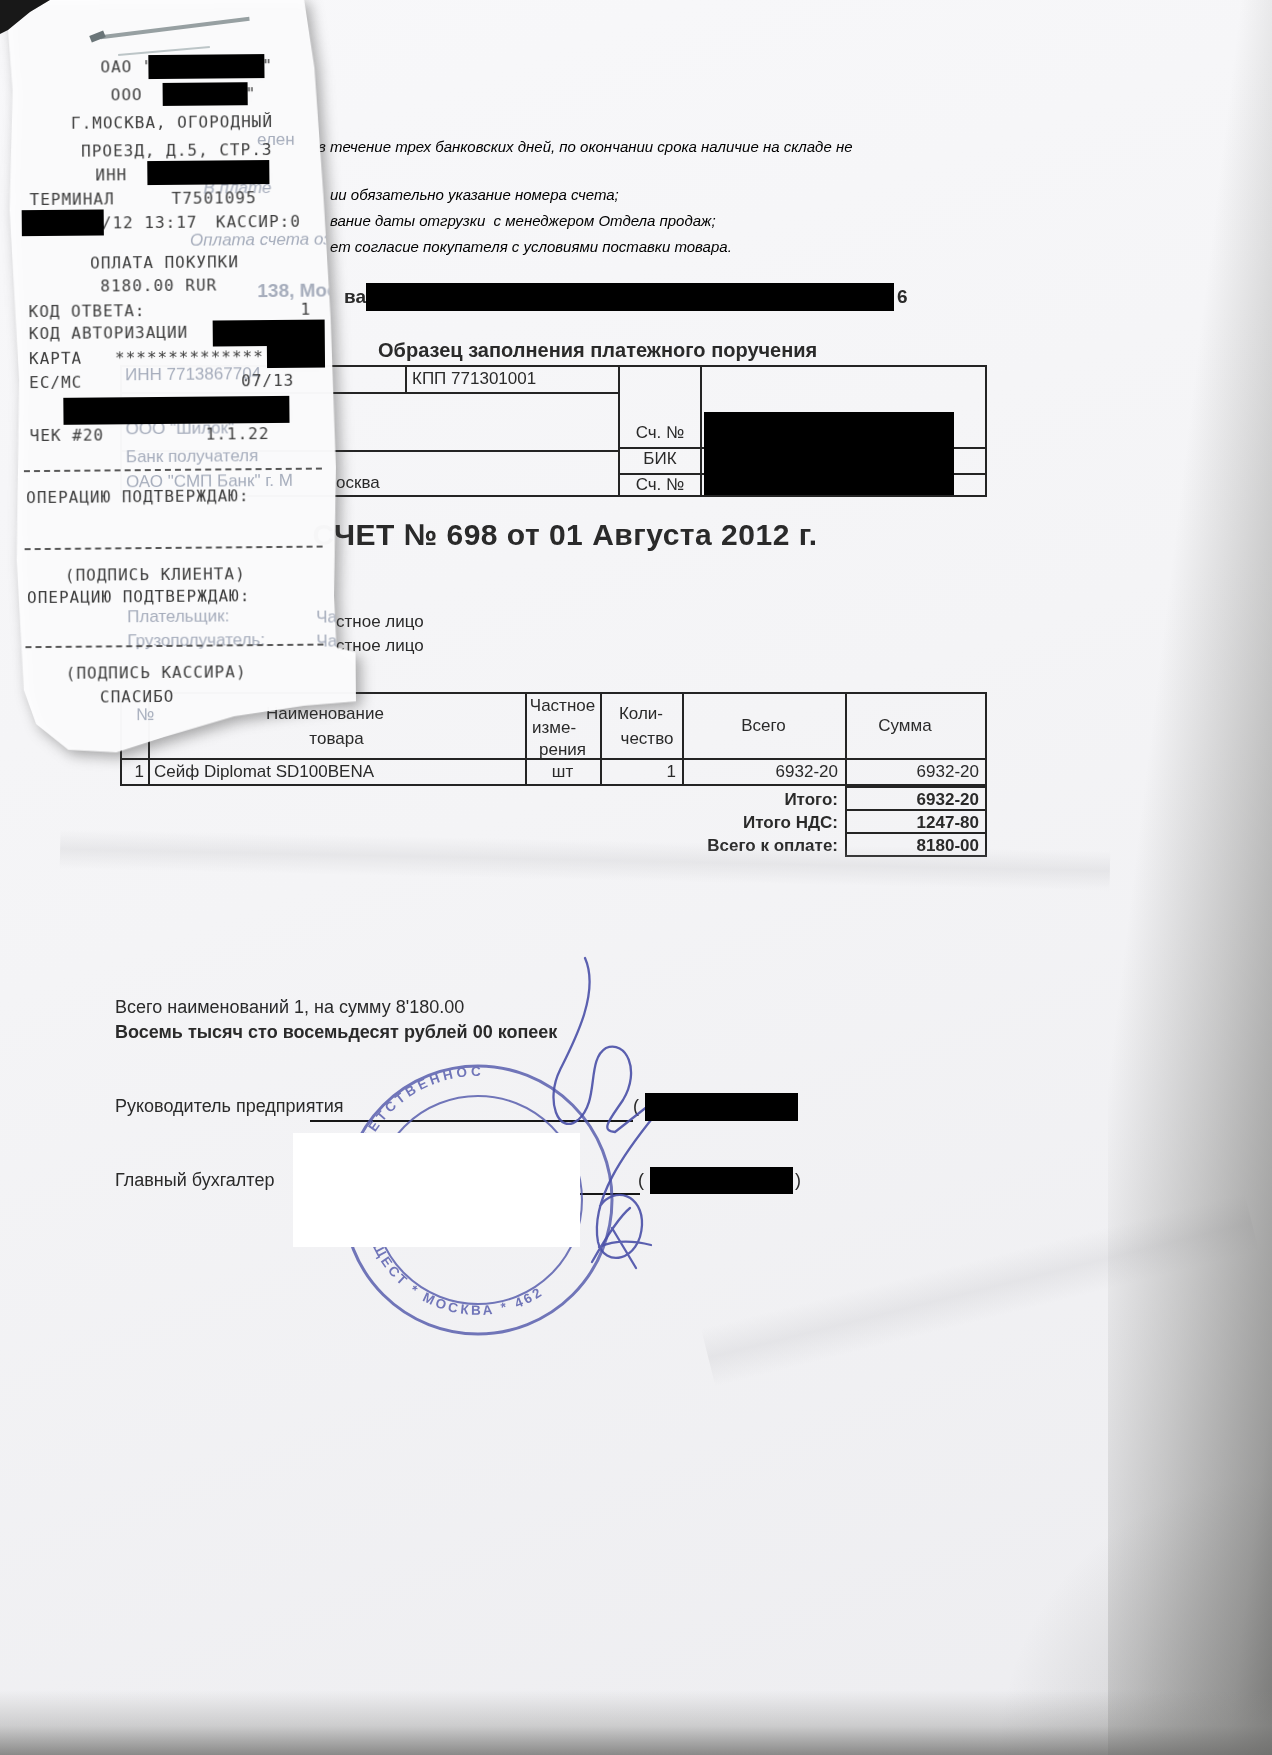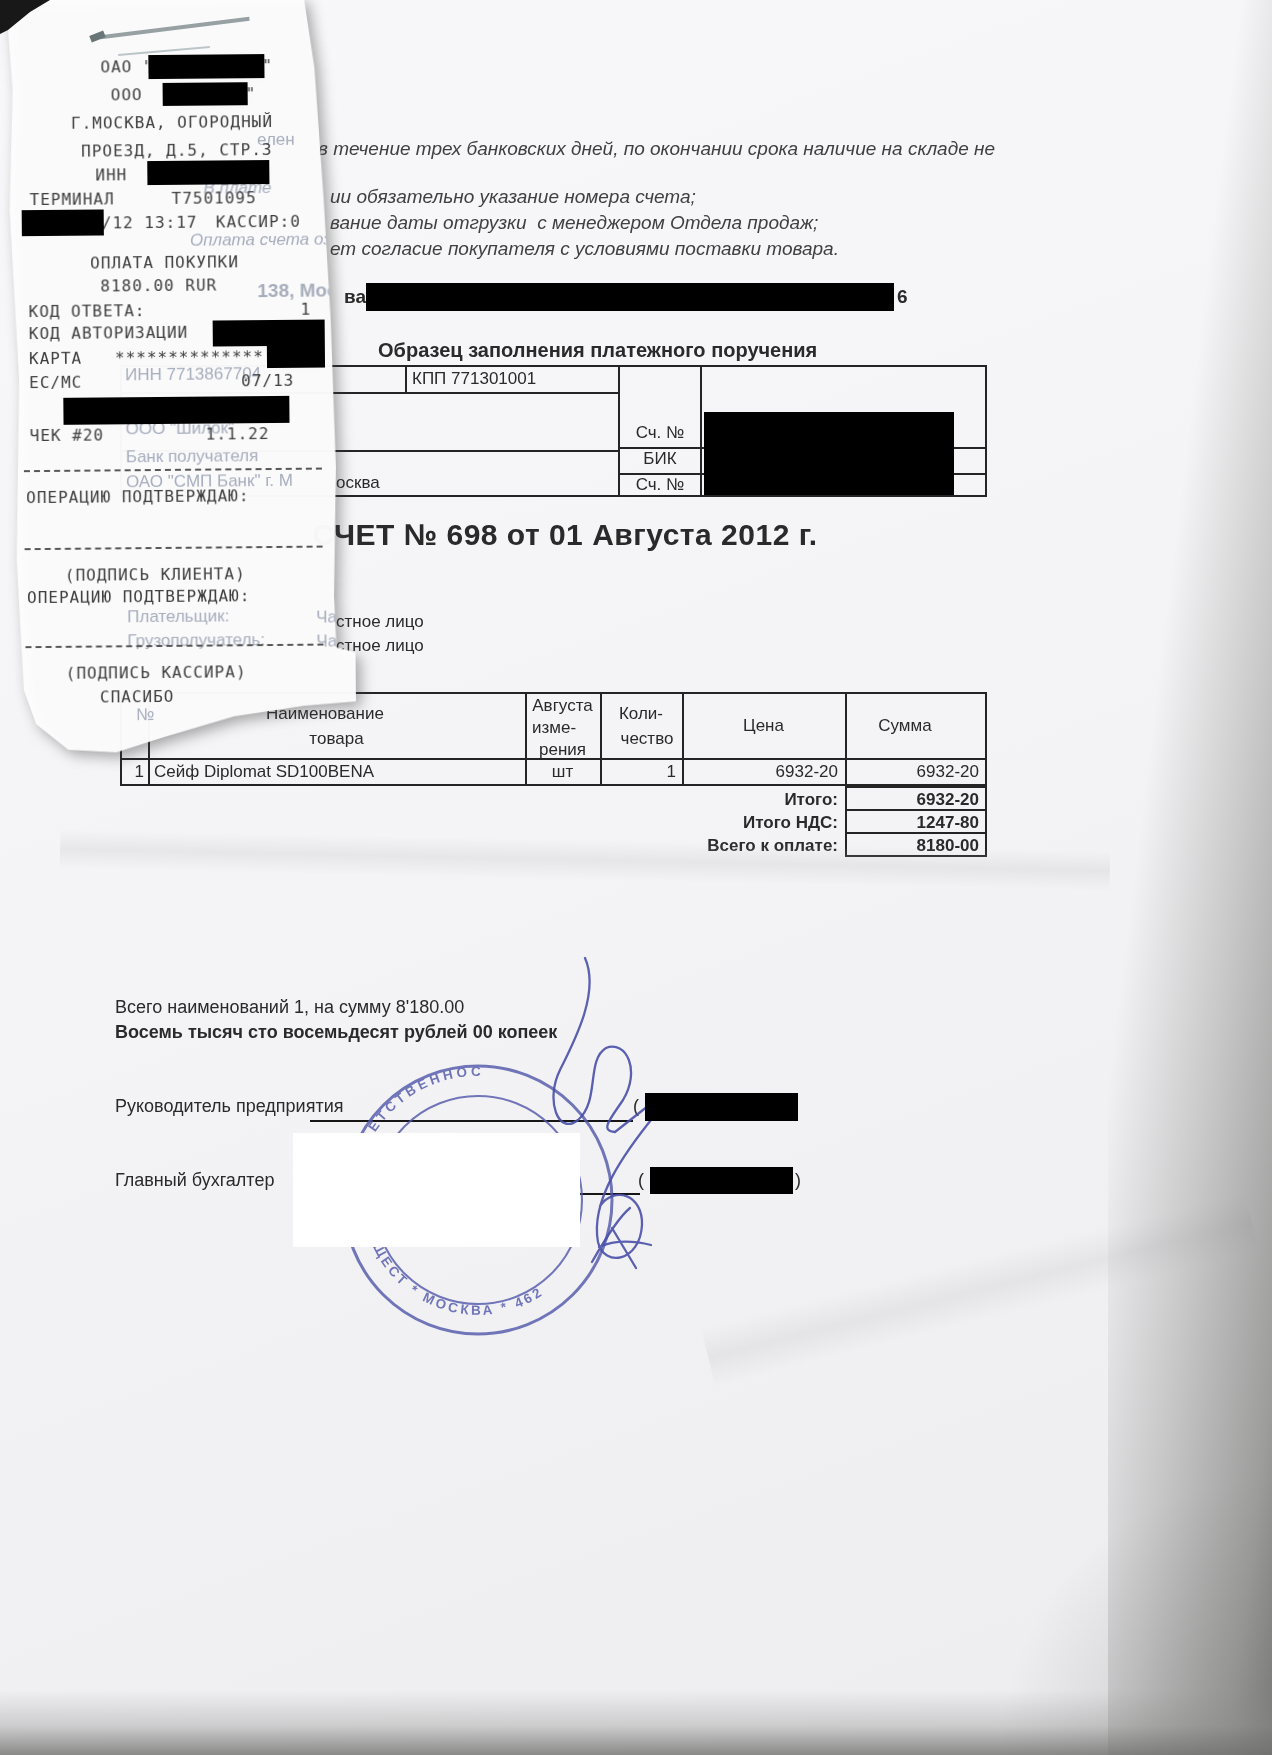--- a/index.html
+++ b/index.html
@@ -1,20 +1,20 @@
 <!DOCTYPE html>
 <html><head>
 <meta charset="utf-8">
 <style>
   html,body{margin:0;padding:0;background:#8f8f8d;}
   .page{position:relative;width:1272px;height:1755px;overflow:hidden;background:#a8a8a6;font-family:"Liberation Sans",sans-serif;}
   .paper{position:absolute;left:0;top:0;width:1272px;height:1755px;
     background:linear-gradient(160deg,#f8f8fa 0%,#f4f4f6 45%,#ededf0 100%);}
   .t{position:absolute;white-space:pre;color:#2a2a2a;font-family:"Liberation Sans",sans-serif;font-size:17px;line-height:1.2;}
-  .it{font-style:italic;font-size:19px;color:#404040;}
+  .it{font-style:italic;font-size:15px;color:#000000;}
   .b{font-weight:bold;}
   .bar{position:absolute;background:#000;}
   .hl{position:absolute;background:#242424;height:2px;}
   .vl{position:absolute;background:#242424;width:2px;}
   .box{position:absolute;border:2px solid #242424;box-sizing:border-box;}
   .ctr{text-align:center;}
   .rgt{text-align:right;}
   
   .receipt-wrap{position:absolute;left:2px;top:0;width:348px;height:766px;z-index:50;
     filter:drop-shadow(5px 5px 7px rgba(60,60,60,.45));transform:rotate(-0.5deg);transform-origin:40px 20px;}
@@ -82,26 +82,26 @@
   <div class="box" style="left:120px;top:692px;width:867px;height:94px"></div>
   <div class="vl" style="left:148px;top:692px;height:94px"></div>
   <div class="vl" style="left:525px;top:692px;height:94px"></div>
   <div class="vl" style="left:600px;top:692px;height:94px"></div>
   <div class="vl" style="left:682px;top:692px;height:94px"></div>
   <div class="vl" style="left:845px;top:692px;height:94px"></div>
   <div class="hl" style="left:120px;top:758px;width:867px"></div>
 
   <span class="t ctr" style="left:136px;top:704px;width:378px">Наименование</span>
   <span class="t ctr" style="left:148px;top:729px;width:377px">товара</span>
-  <span class="t ctr" style="left:525px;top:696px;width:75px">Августа</span>
+  <span class="t ctr" style="left:525px;top:696px;width:75px">Частное</span>
   <span class="t ctr" style="left:525px;top:718px;width:58px">изме-</span>
   <span class="t ctr" style="left:525px;top:740px;width:75px">рения</span>
   <span class="t ctr" style="left:600px;top:704px;width:82px">Коли-</span>
   <span class="t ctr" style="left:600px;top:729px;width:94px">чество</span>
-  <span class="t ctr" style="left:682px;top:716px;width:163px">Цена</span>
+  <span class="t ctr" style="left:682px;top:716px;width:163px">Всего</span>
   <span class="t ctr" style="left:845px;top:716px;width:120px">Сумма</span>
 
   <span class="t rgt" style="left:120px;top:762px;width:24px">1</span>
   <span class="t" style="left:154px;top:762px">Сейф Diplomat SD100BENA</span>
   <span class="t ctr" style="left:525px;top:762px;width:75px">шт</span>
   <span class="t rgt" style="left:600px;top:762px;width:76px">1</span>
   <span class="t rgt" style="left:682px;top:762px;width:156px">6932-20</span>
   <span class="t rgt" style="left:845px;top:762px;width:134px">6932-20</span>
 
   <span class="t b rgt" style="left:540px;top:790px;width:298px">Итого:</span>

